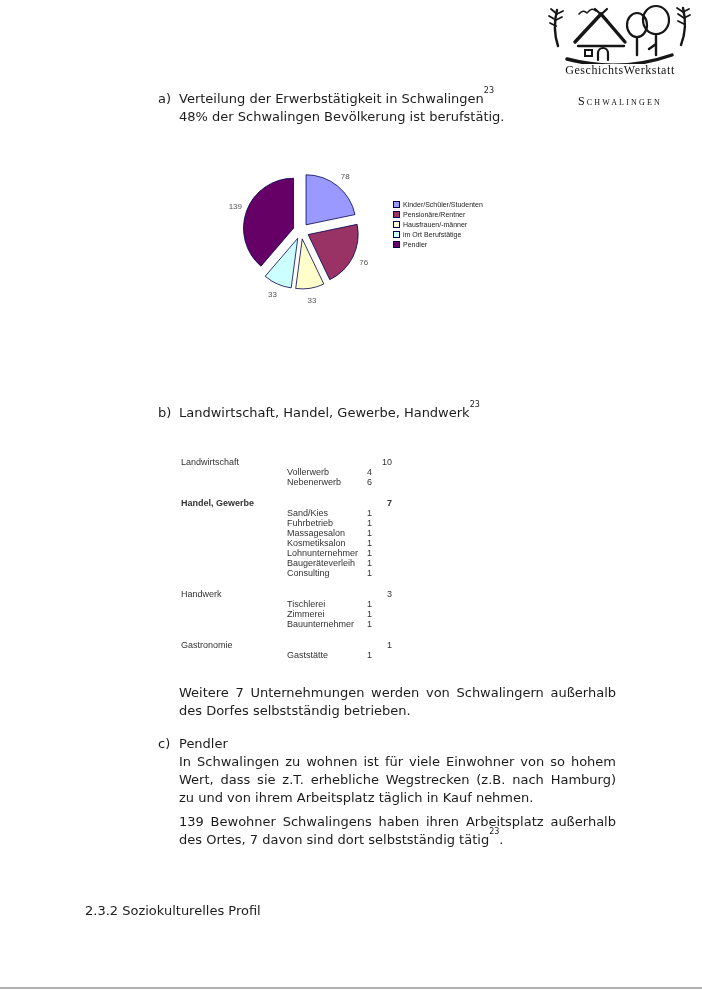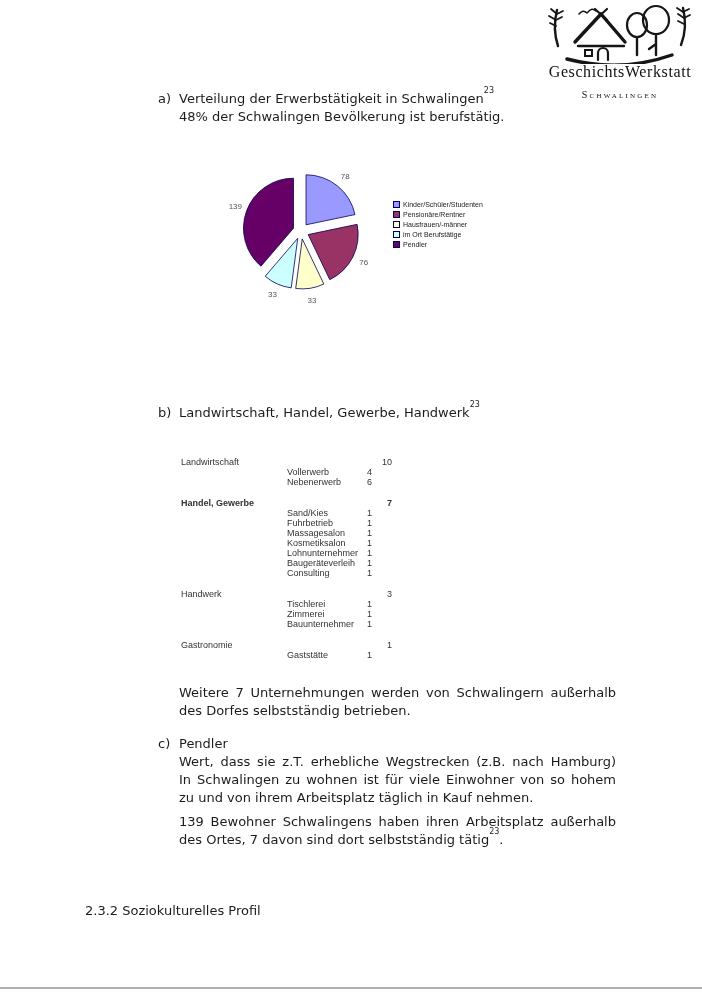--- a/index.html
+++ b/index.html
@@ -5,26 +5,26 @@
   html,body { margin:0; padding:0; background:#ffffff; }
   .page {
     position:relative; width:702px; height:993px; background:#ffffff;
     overflow:hidden; font-family:"DejaVu Sans", sans-serif; color:#1c1c1c;
   }
 
   
   .logo { position:absolute; left:540px; top:2px; width:160px; text-align:center; }
   .logo svg { display:block; margin:0 auto; }
   .logo-title {
-    font-family:"Liberation Serif", serif; font-size:16px; letter-spacing:0.6px;
+    font-family:"Liberation Serif", serif; font-size:12px; letter-spacing:0.6px;
     color:#111; margin-top:-1px; white-space:nowrap;
   }
   .logo-subtitle {
-    font-family:"Liberation Serif", serif; font-variant:small-caps; font-size:10px;
-    letter-spacing:2.2px; color:#111; margin-top:8px; white-space:nowrap;
+    font-family:"Liberation Serif", serif; font-variant:small-caps; font-size:12px;
+    letter-spacing:2.2px; color:#111; margin-top:16px; white-space:nowrap;
   }
 
   
   .sec { position:absolute; left:158px; }
   .line { position:relative; height:18px; line-height:18px; font-size:13px; white-space:nowrap; padding-left:21px; }
   .marker { position:absolute; left:0; top:0; }
   .jline { text-align:justify; text-align-last:justify; width:437px; }
   .para { position:absolute; left:179px; width:437px; }
   .para .line { padding-left:0; }
   sup.fn { font-size:8px; position:relative; top:-5px; line-height:0; }
@@ -211,22 +211,22 @@
 
   <div class="para" style="top:684px">
     <div class="line jline">Weitere 7 Unternehmungen werden von Schwalingern außerhalb</div>
     <div class="line">des Dorfes selbstständig betrieben.</div>
   </div>
 
   <div class="sec" style="top:735px">
     <div class="line">
       <span class="marker">c)</span><span>Pendler</span>
     </div>
+    <div class="line jline">In Schwalingen zu wohnen ist für viele Einwohner von so hohem</div>
     <div class="line jline">Wert, dass sie z.T. erhebliche Wegstrecken (z.B. nach Hamburg)</div>
-    <div class="line jline">In Schwalingen zu wohnen ist für viele Einwohner von so hohem</div>
     <div class="line">zu und von ihrem Arbeitsplatz täglich in Kauf nehmen.</div>
   </div>
 
   <div class="para" style="top:813px">
     <div class="line jline">139 Bewohner Schwalingens haben ihren Arbeitsplatz außerhalb</div>
     <div class="line">
       <span>des Ortes, 7 davon sind dort selbstständig tätig</span><sup class="fn">23</sup><span>.</span>
     </div>
   </div>
 

